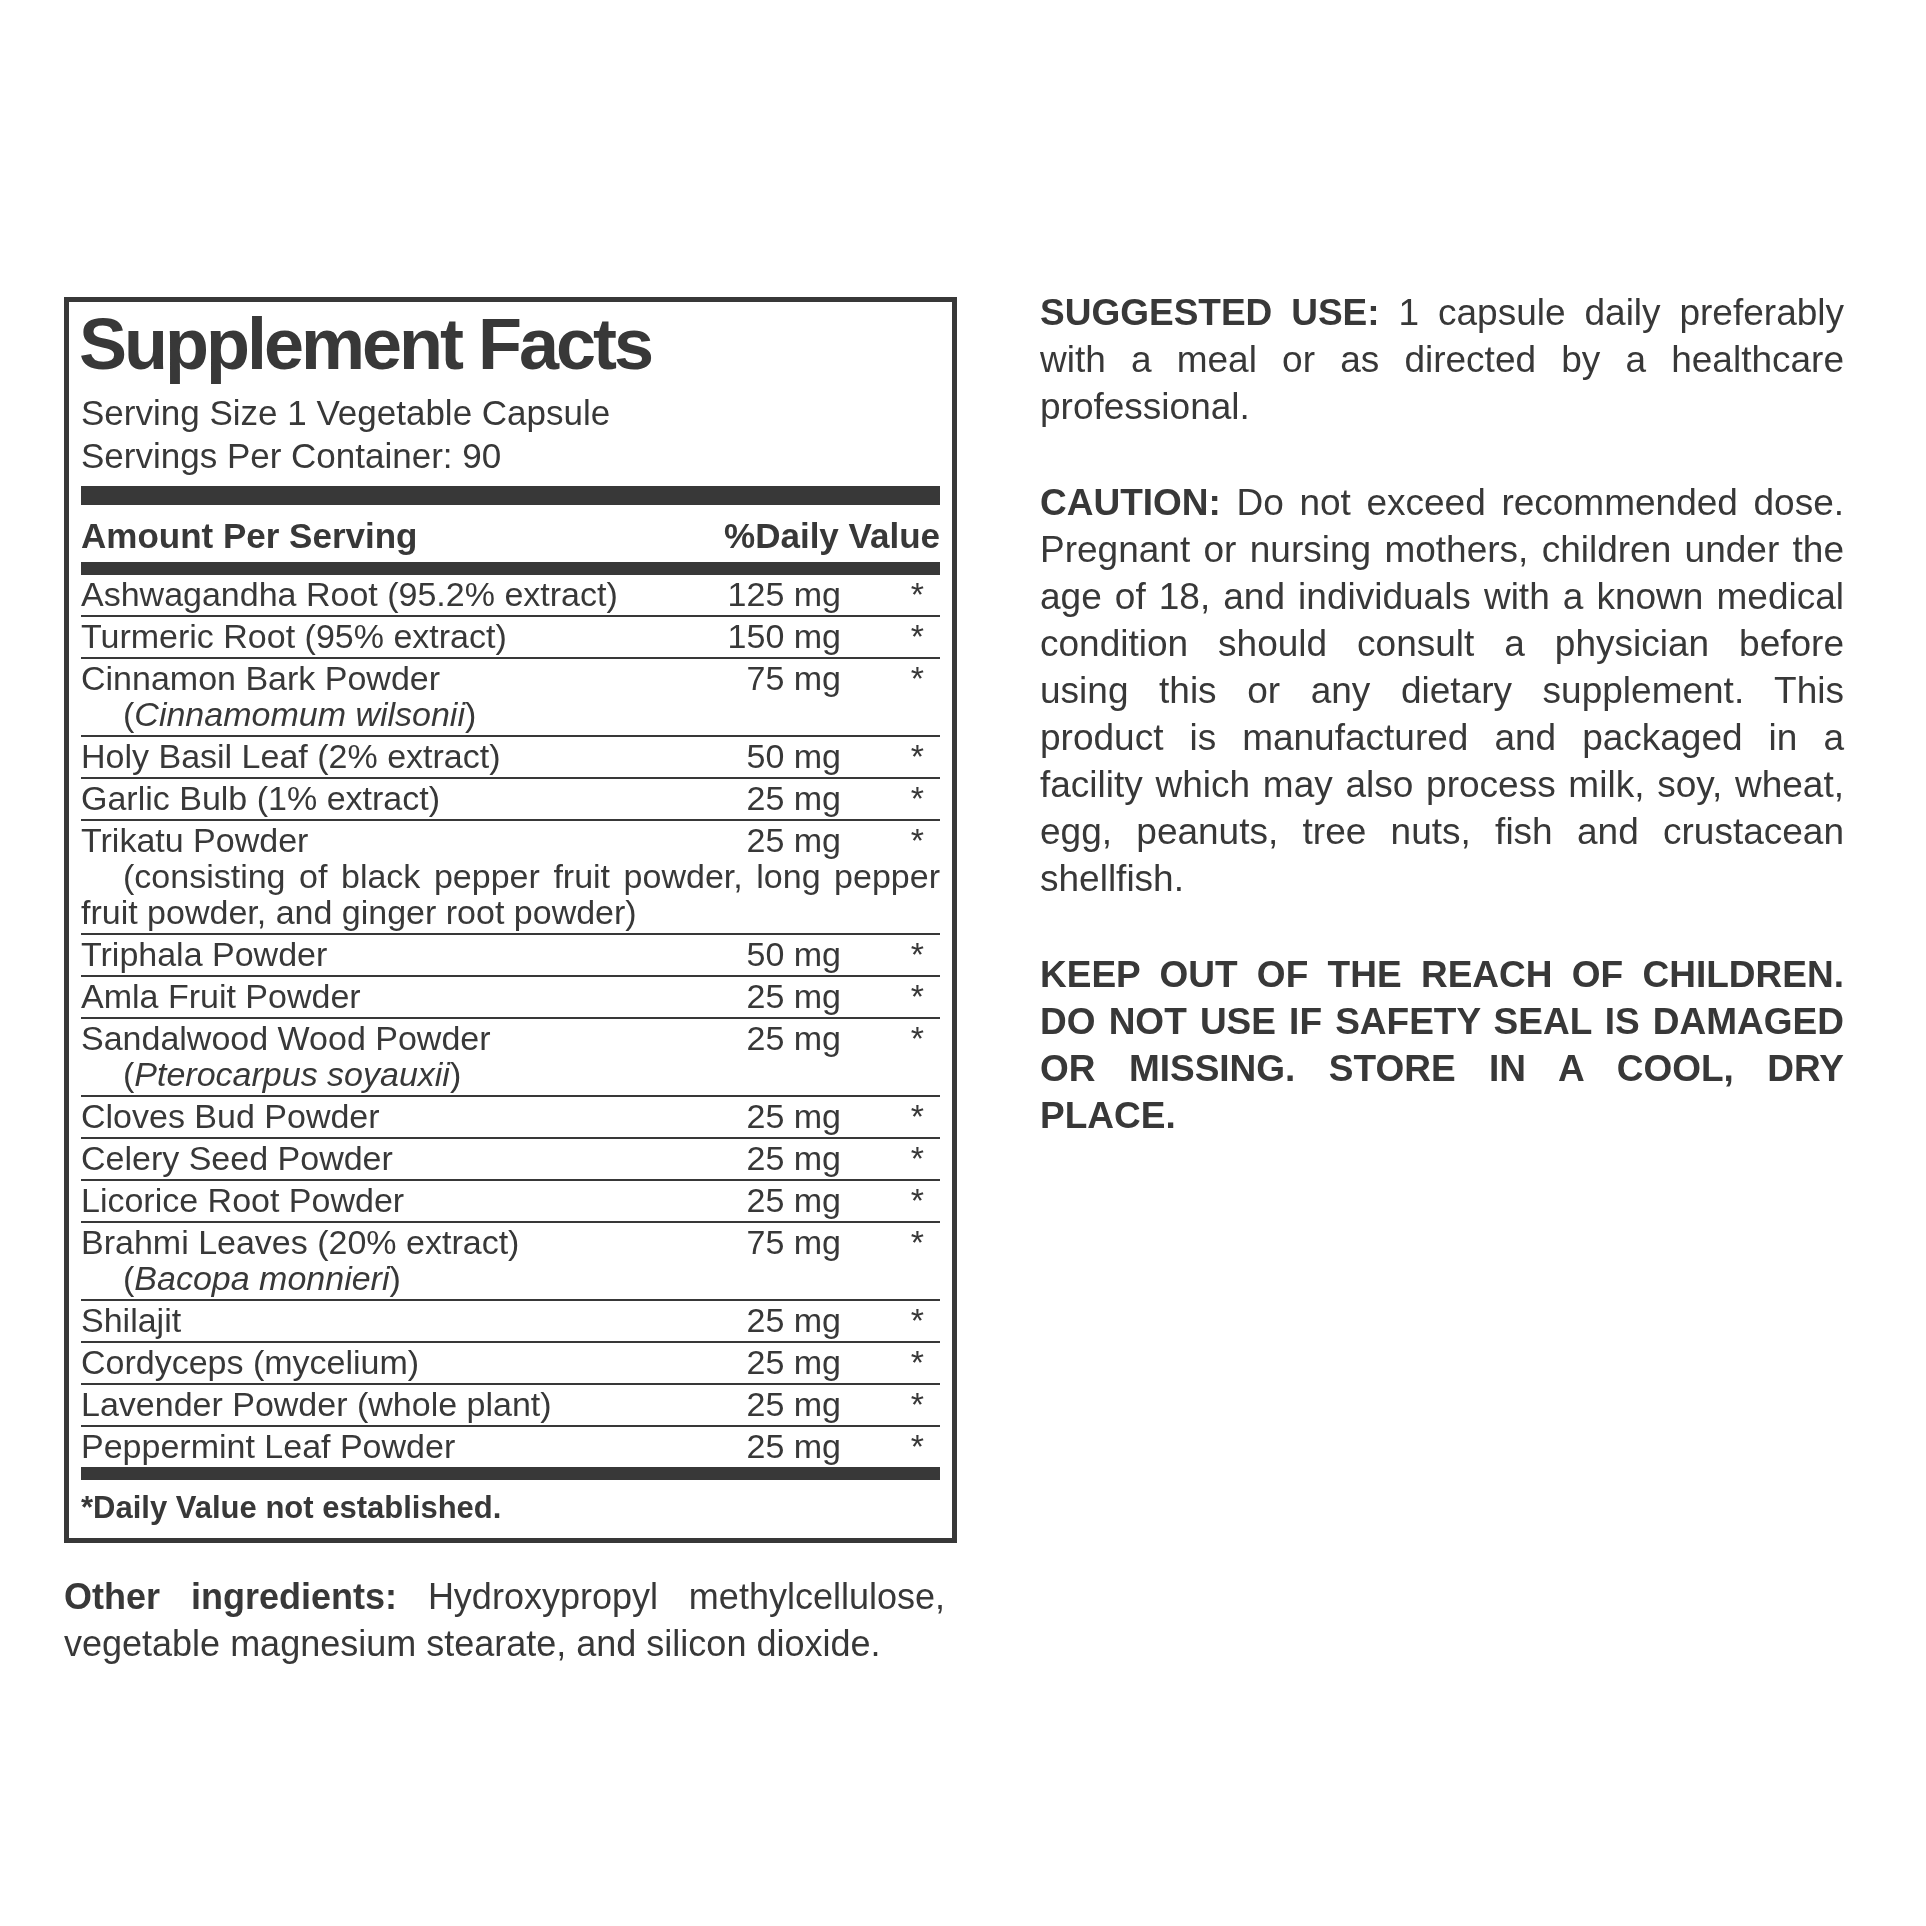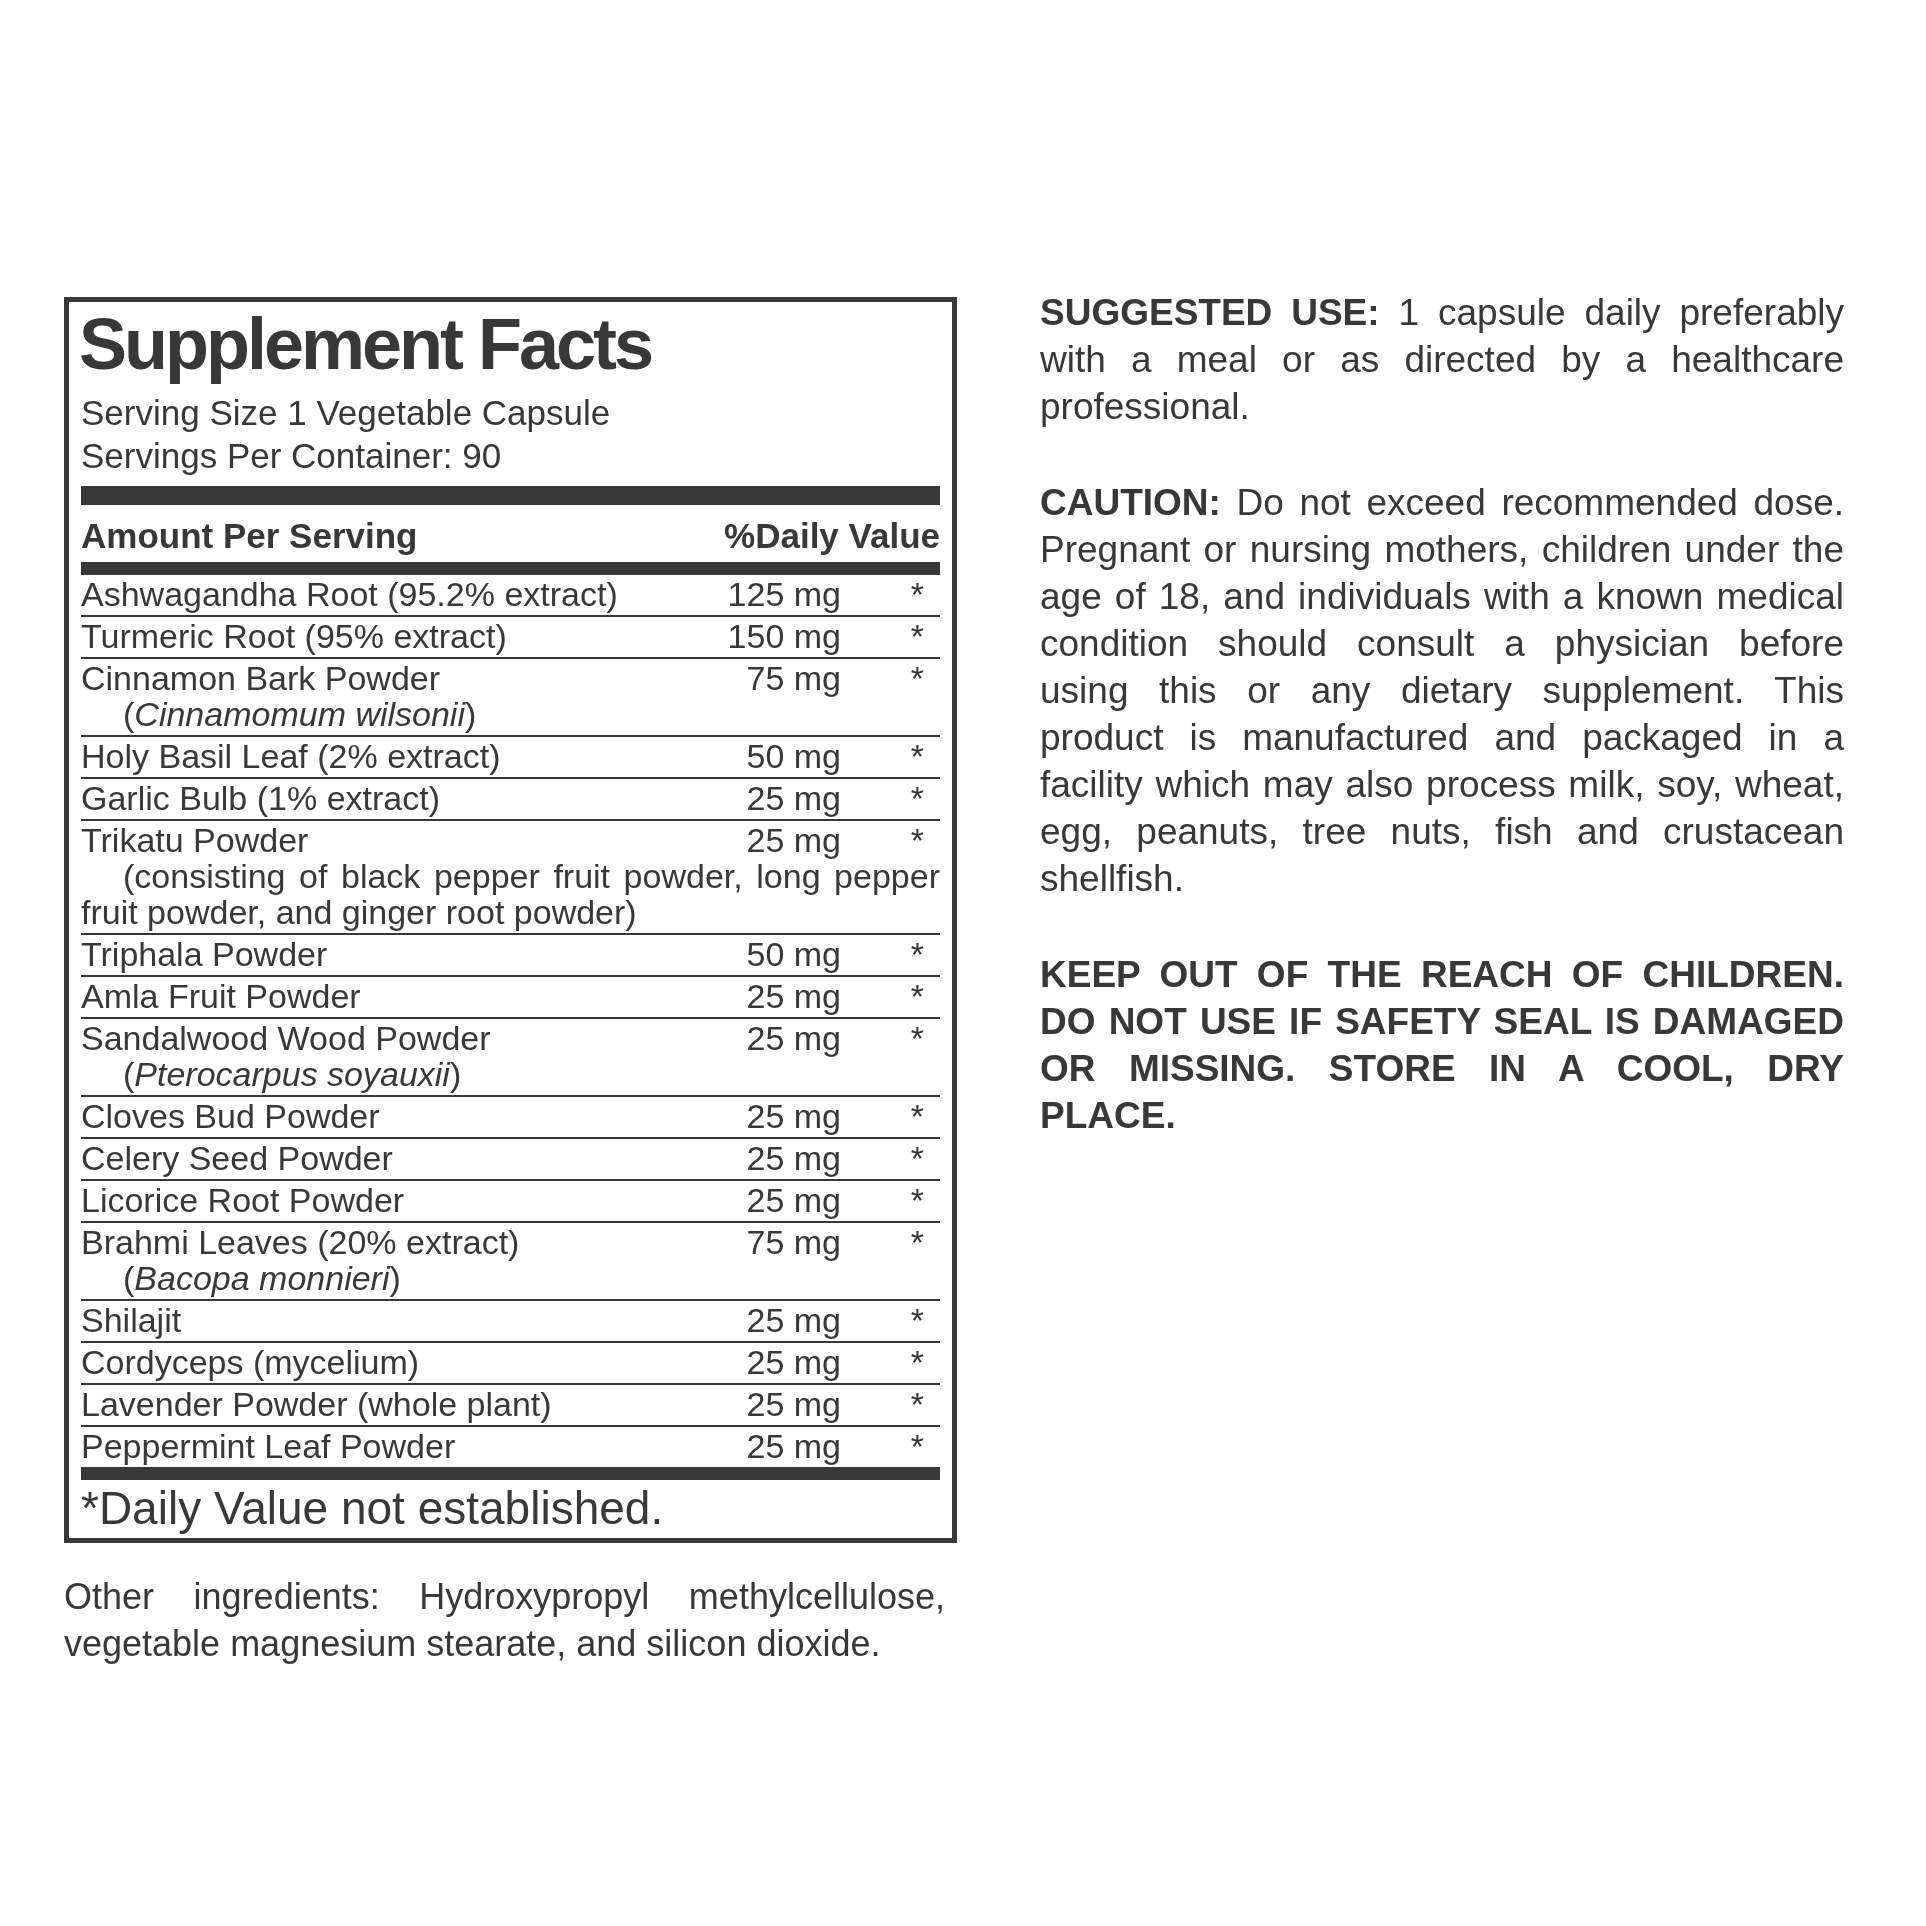--- a/index.html
+++ b/index.html
@@ -31,26 +31,26 @@
   .rows { }
   .row { border-bottom: 2px solid #383838; font-size: 34px; line-height: 36px; padding: 1px 0 3px; }
   .row:last-child { border-bottom: none; }
   .row-main { display: flex; }
   .row-name { flex: 1 1 auto; }
   .row-amount { width: 188px; text-align: right; white-space: nowrap; flex: 0 0 auto; }
   .row-dv { width: 99px; text-align: right; padding-right: 16px; flex: 0 0 auto; box-sizing: border-box; }
   .row-latin, .row-sub { text-align: justify; text-indent: 42px; }
   .row-sub { text-justify: inter-word; }
   .bar-bottom { height: 13px; }
-  .footnote { font-size: 46px; line-height: 42px; padding: 7px 0 9px; }
+  .footnote { font-size: 31px; line-height: 42px; padding: 7px 0 9px; font-weight: bold; }
   .other {
     margin-top: 30px; font-size: 36px; line-height: 47px;
     text-align: justify; width: 881px;
   }
-  .other .lead { font-weight: normal; margin-top: 26px; }
+  .other .lead { font-weight: bold; margin-top: 26px; }
   
   .right-col {
     position: absolute; left: 1040px; top: 289px; width: 804px;
     font-size: 37px; line-height: 47px;
   }
   .para { text-align: justify; margin: 0 0 49px 0; }
   .para .lead { font-weight: bold; }
   .para.bold-all { font-weight: bold; }
   i { font-style: italic; }
 </style>

